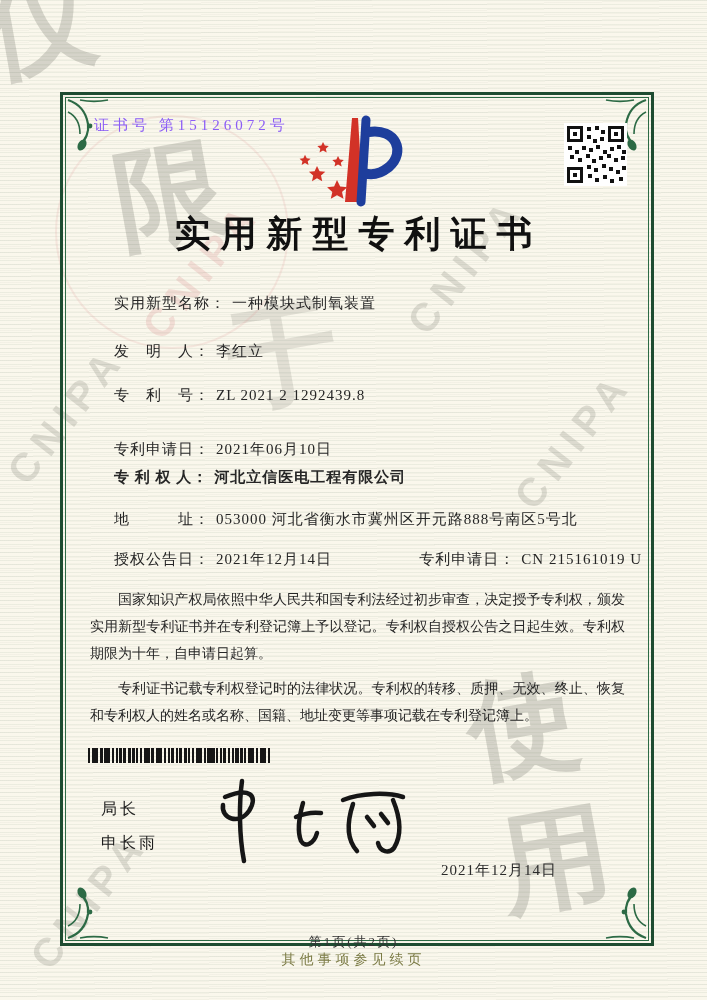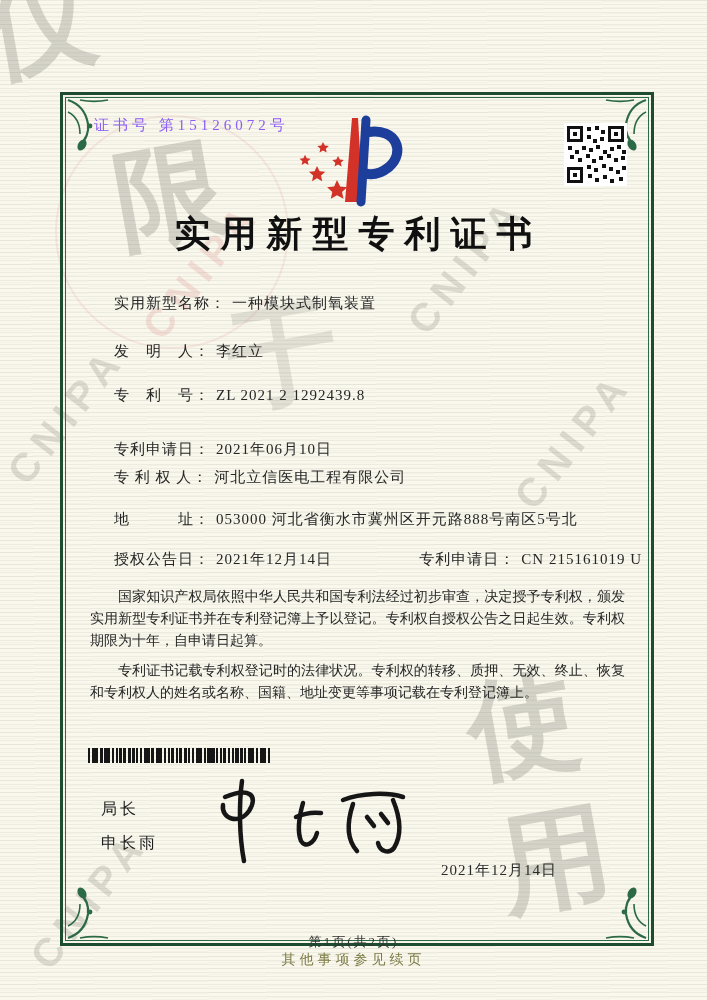--- a/index.html
+++ b/index.html
@@ -59,21 +59,21 @@
   .field-row{
     position:absolute;left:94px;width:528px;
     font-size:15px;letter-spacing:1px;color:#262626;white-space:nowrap;margin-left:20px;
   }
   .field-row .lbl{color:#262626;}
   .field-row .val{margin-left:6px;}
   .grant-row{display:flex;gap:7px;}
   .grant-row .pair2{margin-left:auto;}
   .paras{
     position:absolute;left:90px;top:586px;width:535px;
-    font-size:14px;line-height:22px;color:#262626;text-align:justify;
+    font-size:14px;line-height:27px;color:#262626;text-align:justify;
   }
   .paras p{margin:0 0 8px 0;text-indent:2em;}
   .barcode{
     position:absolute;left:88px;top:748px;width:182px;height:15px;
     background-color:transparent;
     background-image:
       repeating-linear-gradient(90deg,#161616 0 2px,transparent 2px 4px),
       repeating-linear-gradient(90deg,#161616 0 1px,transparent 1px 7px),
       repeating-linear-gradient(90deg,transparent 0 5px,#161616 5px 8px,transparent 8px 13px);
   }
@@ -216,21 +216,21 @@
     </div>
     <div class="field-row" style="top:342px;">
       <span class="lbl">发　明　人：</span><span class="val">李红立</span>
     </div>
     <div class="field-row" style="top:386px;">
       <span class="lbl">专　利　号：</span><span class="val">ZL 2021 2 1292439.8</span>
     </div>
     <div class="field-row" style="top:440px;">
       <span class="lbl">专利申请日：</span><span class="val">2021年06月10日</span>
     </div>
-    <div class="field-row" style="top:468px;">
+    <div class="field-row" style="top:468px;font-weight:bold;">
       <span class="lbl">专 利 权 人：</span><span class="val">河北立信医电工程有限公司</span>
     </div>
     <div class="field-row" style="top:510px;">
       <span class="lbl">地　　　址：</span><span class="val">053000 河北省衡水市冀州区开元路888号南区5号北</span>
     </div>
     <div class="field-row grant-row" style="top:550px;">
       <span class="pair1"><span>授权公告日：</span><span class="val">2021年12月14日</span></span>
       <span class="pair2"><span>专利申请日：</span><span class="val">CN 215161019 U</span></span>
     </div>
 

